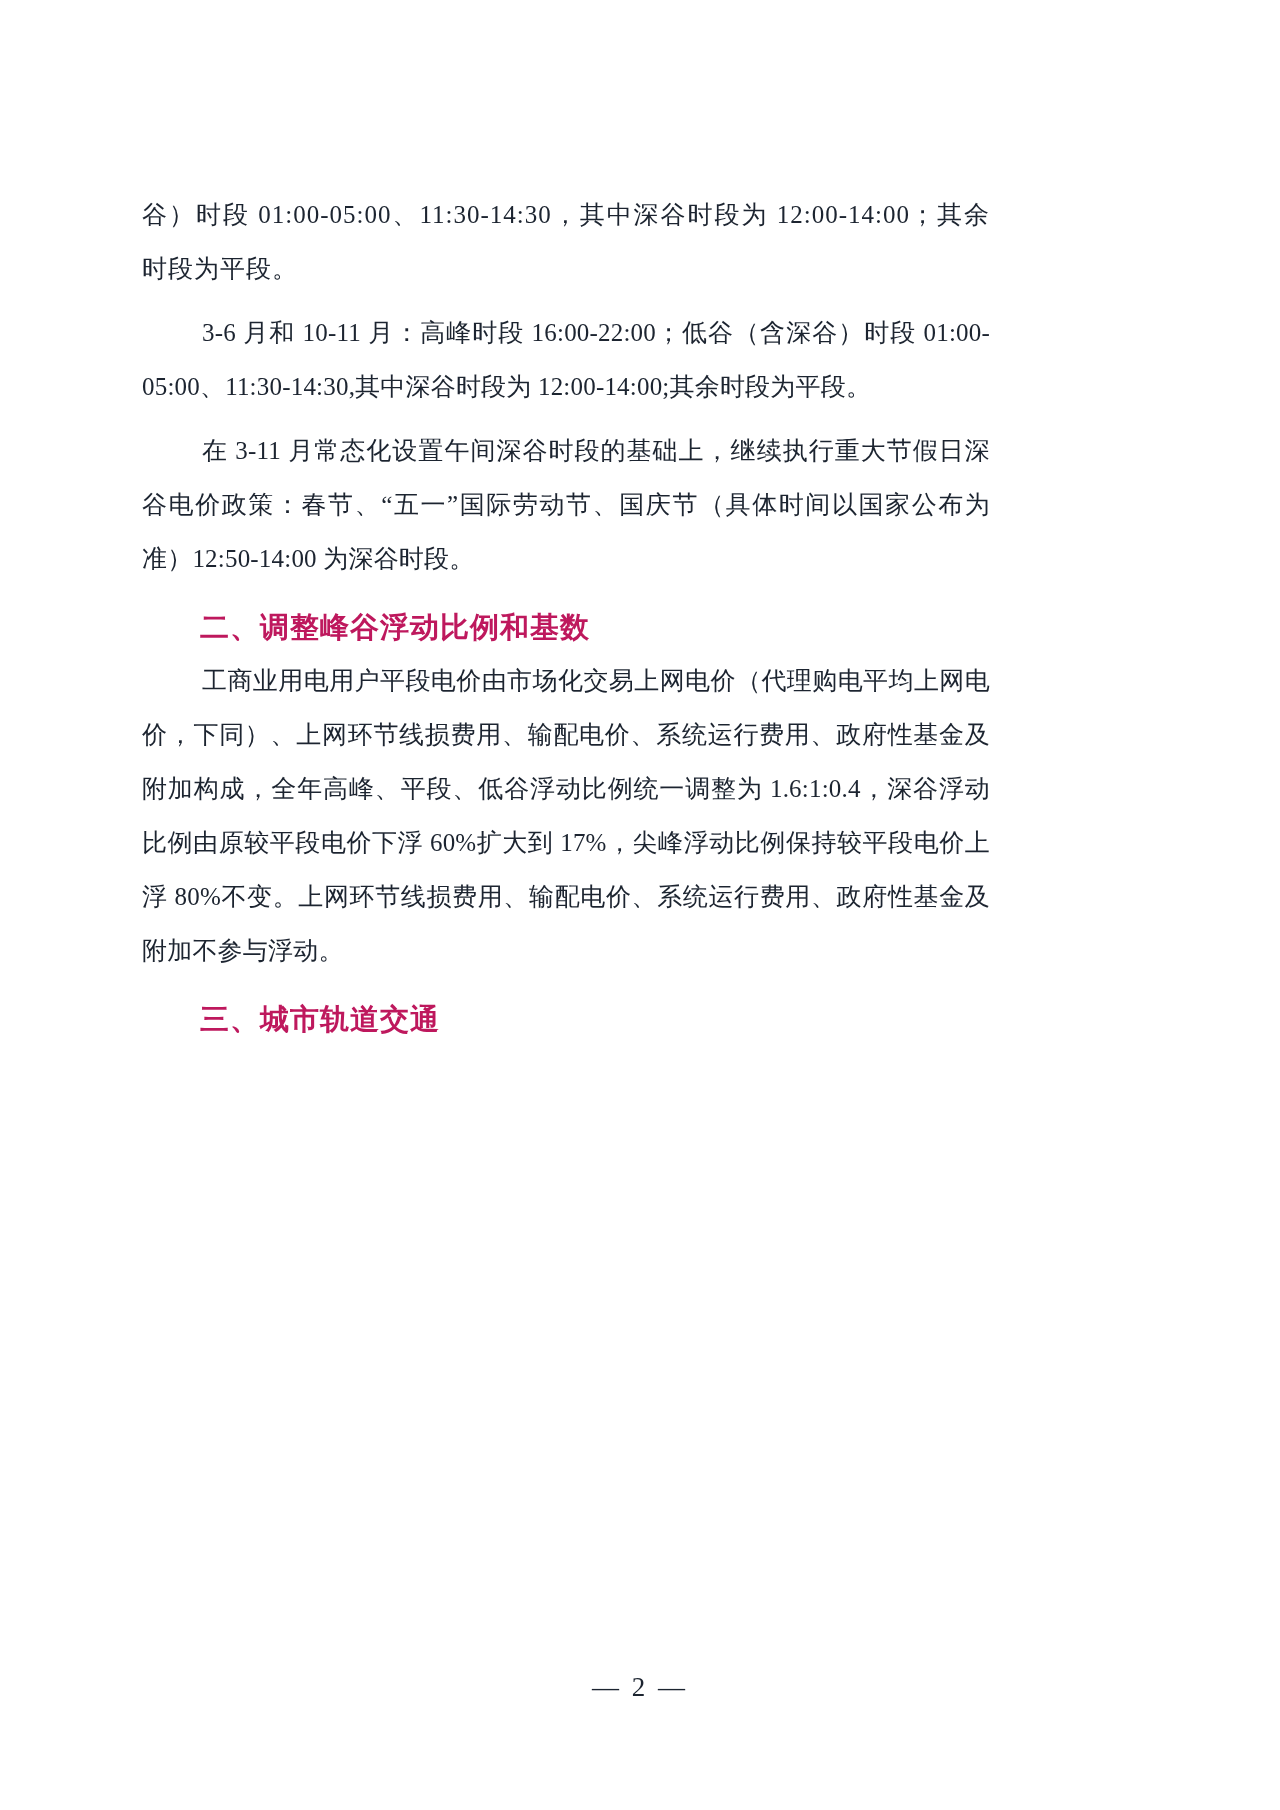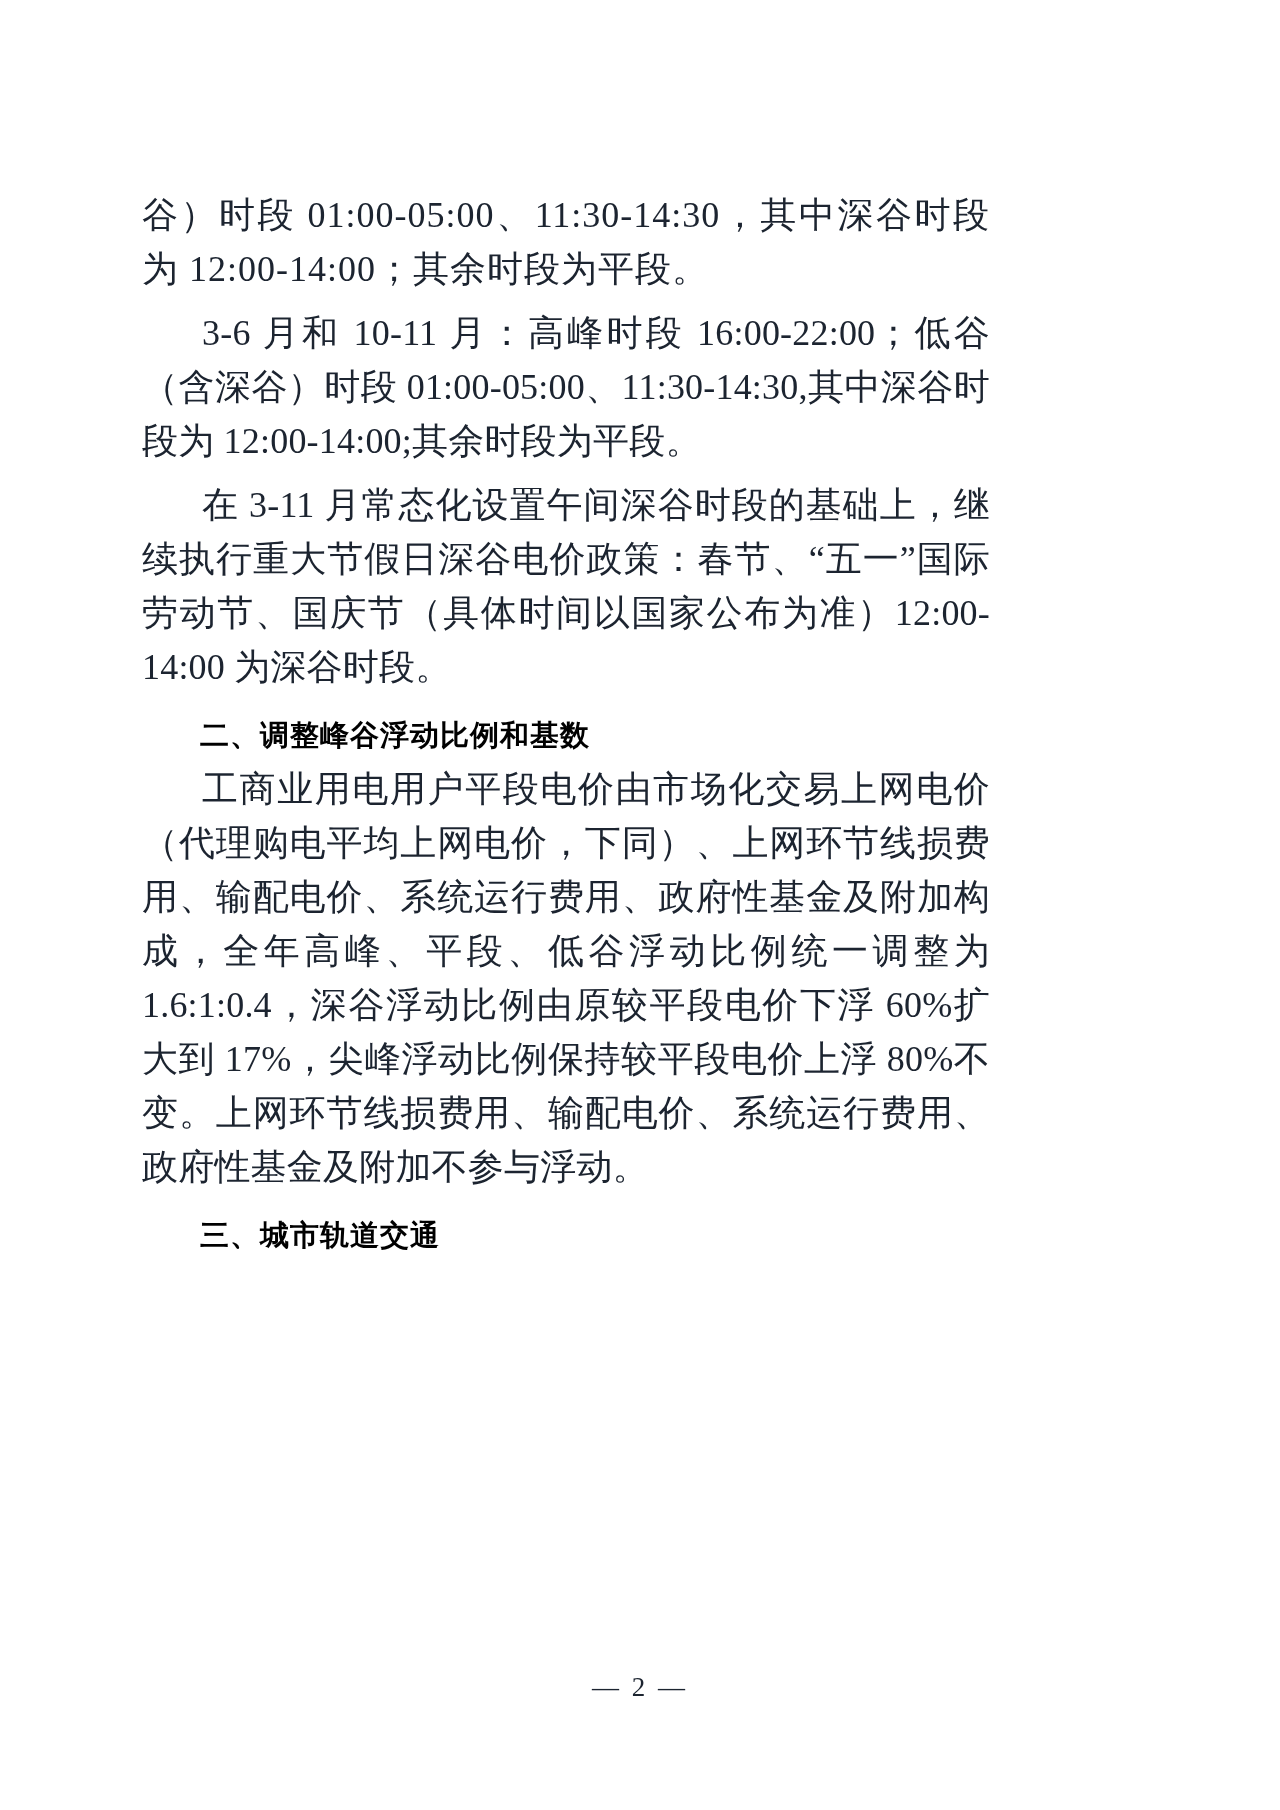--- a/index.html
+++ b/index.html
@@ -17,37 +17,37 @@
     overflow: hidden;
   }
   .content {
     position: absolute;
     left: 142px;
     top: 188px;
     width: 848px;
   }
   .para {
     font-family: "Liberation Serif", "DejaVu Serif", serif;
-    font-size: 36px;
+    font-size: 25px;
     line-height: 54px;
     color: #1c2430;
     margin: 0 0 0 0;
     text-align: justify;
     text-justify: inter-ideograph;
     letter-spacing: 0.2px;
   }
   .para.indent {
     text-indent: 60px;
   }
   .heading {
     font-family: "Liberation Sans", "DejaVu Sans", sans-serif;
     font-weight: bold;
     font-size: 29px;
     line-height: 54px;
-    color: #000000;
+    color: #be185d;
     margin: 0;
     text-indent: 58px;
     letter-spacing: 1px;
   }
   .gap-sm { height: 10px; }
   .gap-md { height: 14px; }
   .footer {
     position: absolute;
     left: 0;
     top: 1672px;
@@ -71,21 +71,21 @@
   <div class="content">
 
     <p class="para wide-track">谷）时段 01:00-05:00、11:30-14:30，其中深谷时段为 12:00-14:00；其余时段为平段。</p>
 
     <div class="gap-sm"></div>
 
     <p class="para indent">3-6 月和 10-11 月：高峰时段 16:00-22:00；低谷（含深谷）时段 01:00-05:00、11:30-14:30,其中深谷时段为 12:00-14:00;其余时段为平段。</p>
 
     <div class="gap-sm"></div>
 
-    <p class="para indent">在 3-11 月常态化设置午间深谷时段的基础上，继续执行重大节假日深谷电价政策：春节、“五一”国际劳动节、国庆节（具体时间以国家公布为准）12:00-14:00 为深谷时段。</p>
+    <p class="para indent">在 3-11 月常态化设置午间深谷时段的基础上，继续执行重大节假日深谷电价政策：春节、“五一”国际劳动节、国庆节（具体时间以国家公布为准）12:50-14:00 为深谷时段。</p>
 
     <div class="gap-md"></div>
 
     <h2 class="heading">二、调整峰谷浮动比例和基数</h2>
 
     <p class="para indent">工商业用电用户平段电价由市场化交易上网电价（代理购电平均上网电价，下同）、上网环节线损费用、输配电价、系统运行费用、政府性基金及附加构成，全年高峰、平段、低谷浮动比例统一调整为 1.6:1:0.4，深谷浮动比例由原较平段电价下浮 60%扩大到 17%，尖峰浮动比例保持较平段电价上浮 80%不变。上网环节线损费用、输配电价、系统运行费用、政府性基金及附加不参与浮动。</p>
 
     <div class="gap-md"></div>
 
     <h2 class="heading">三、城市轨道交通</h2>

